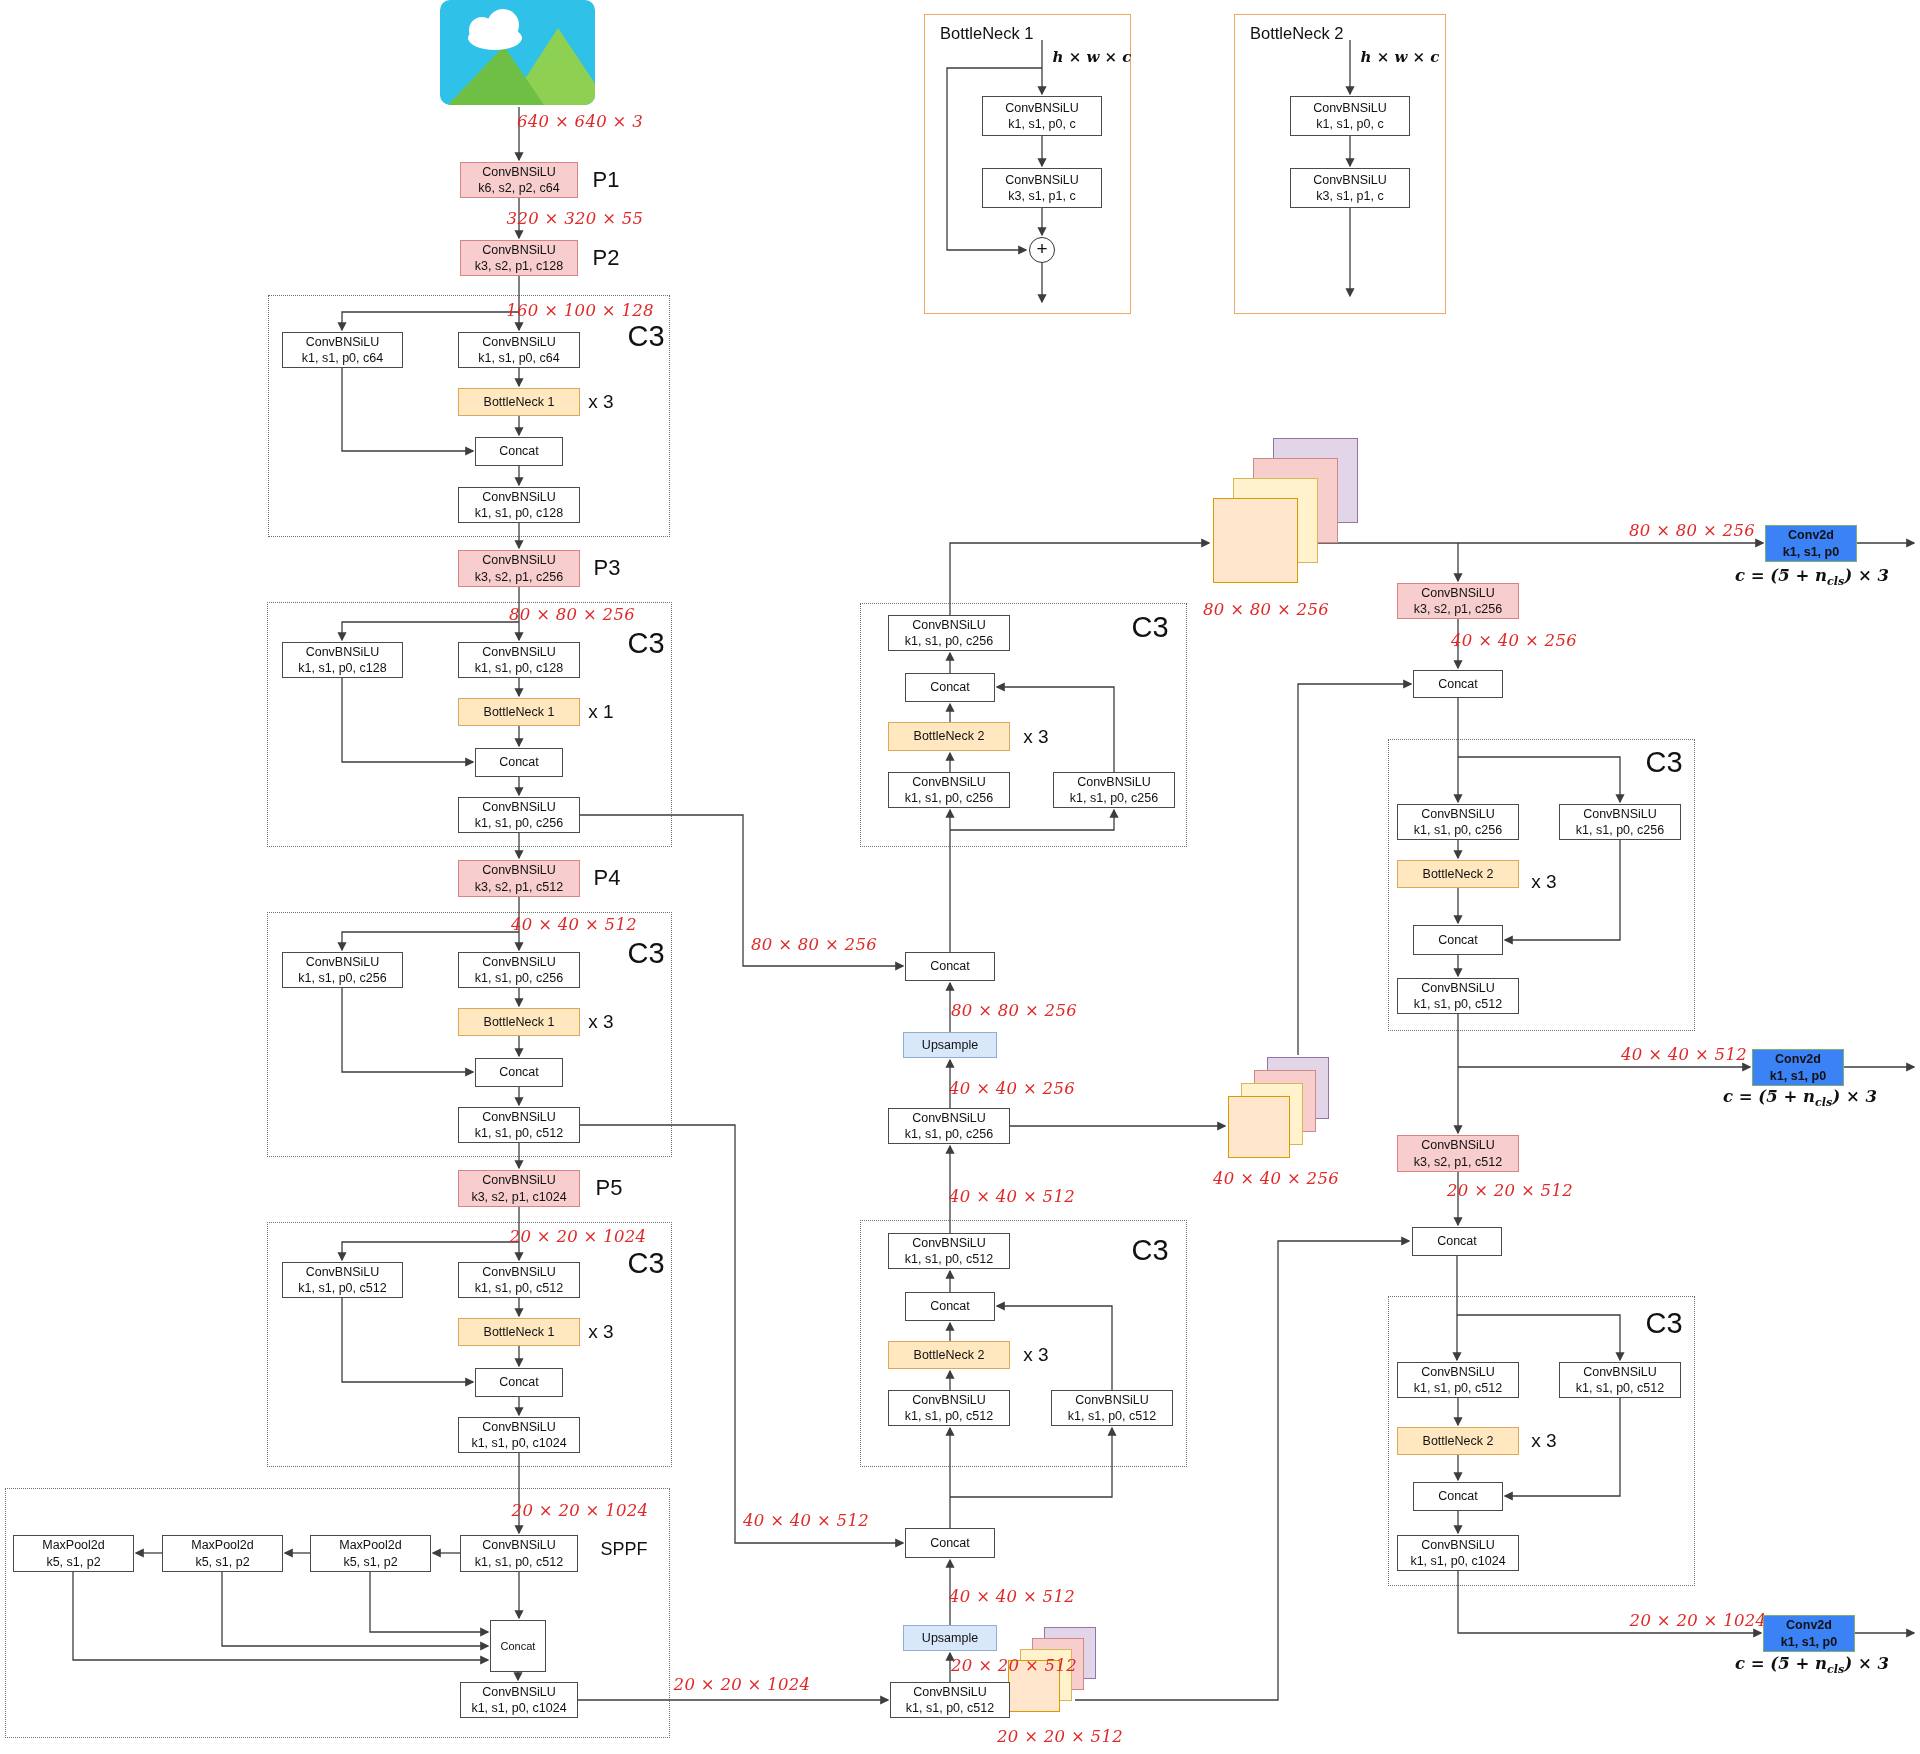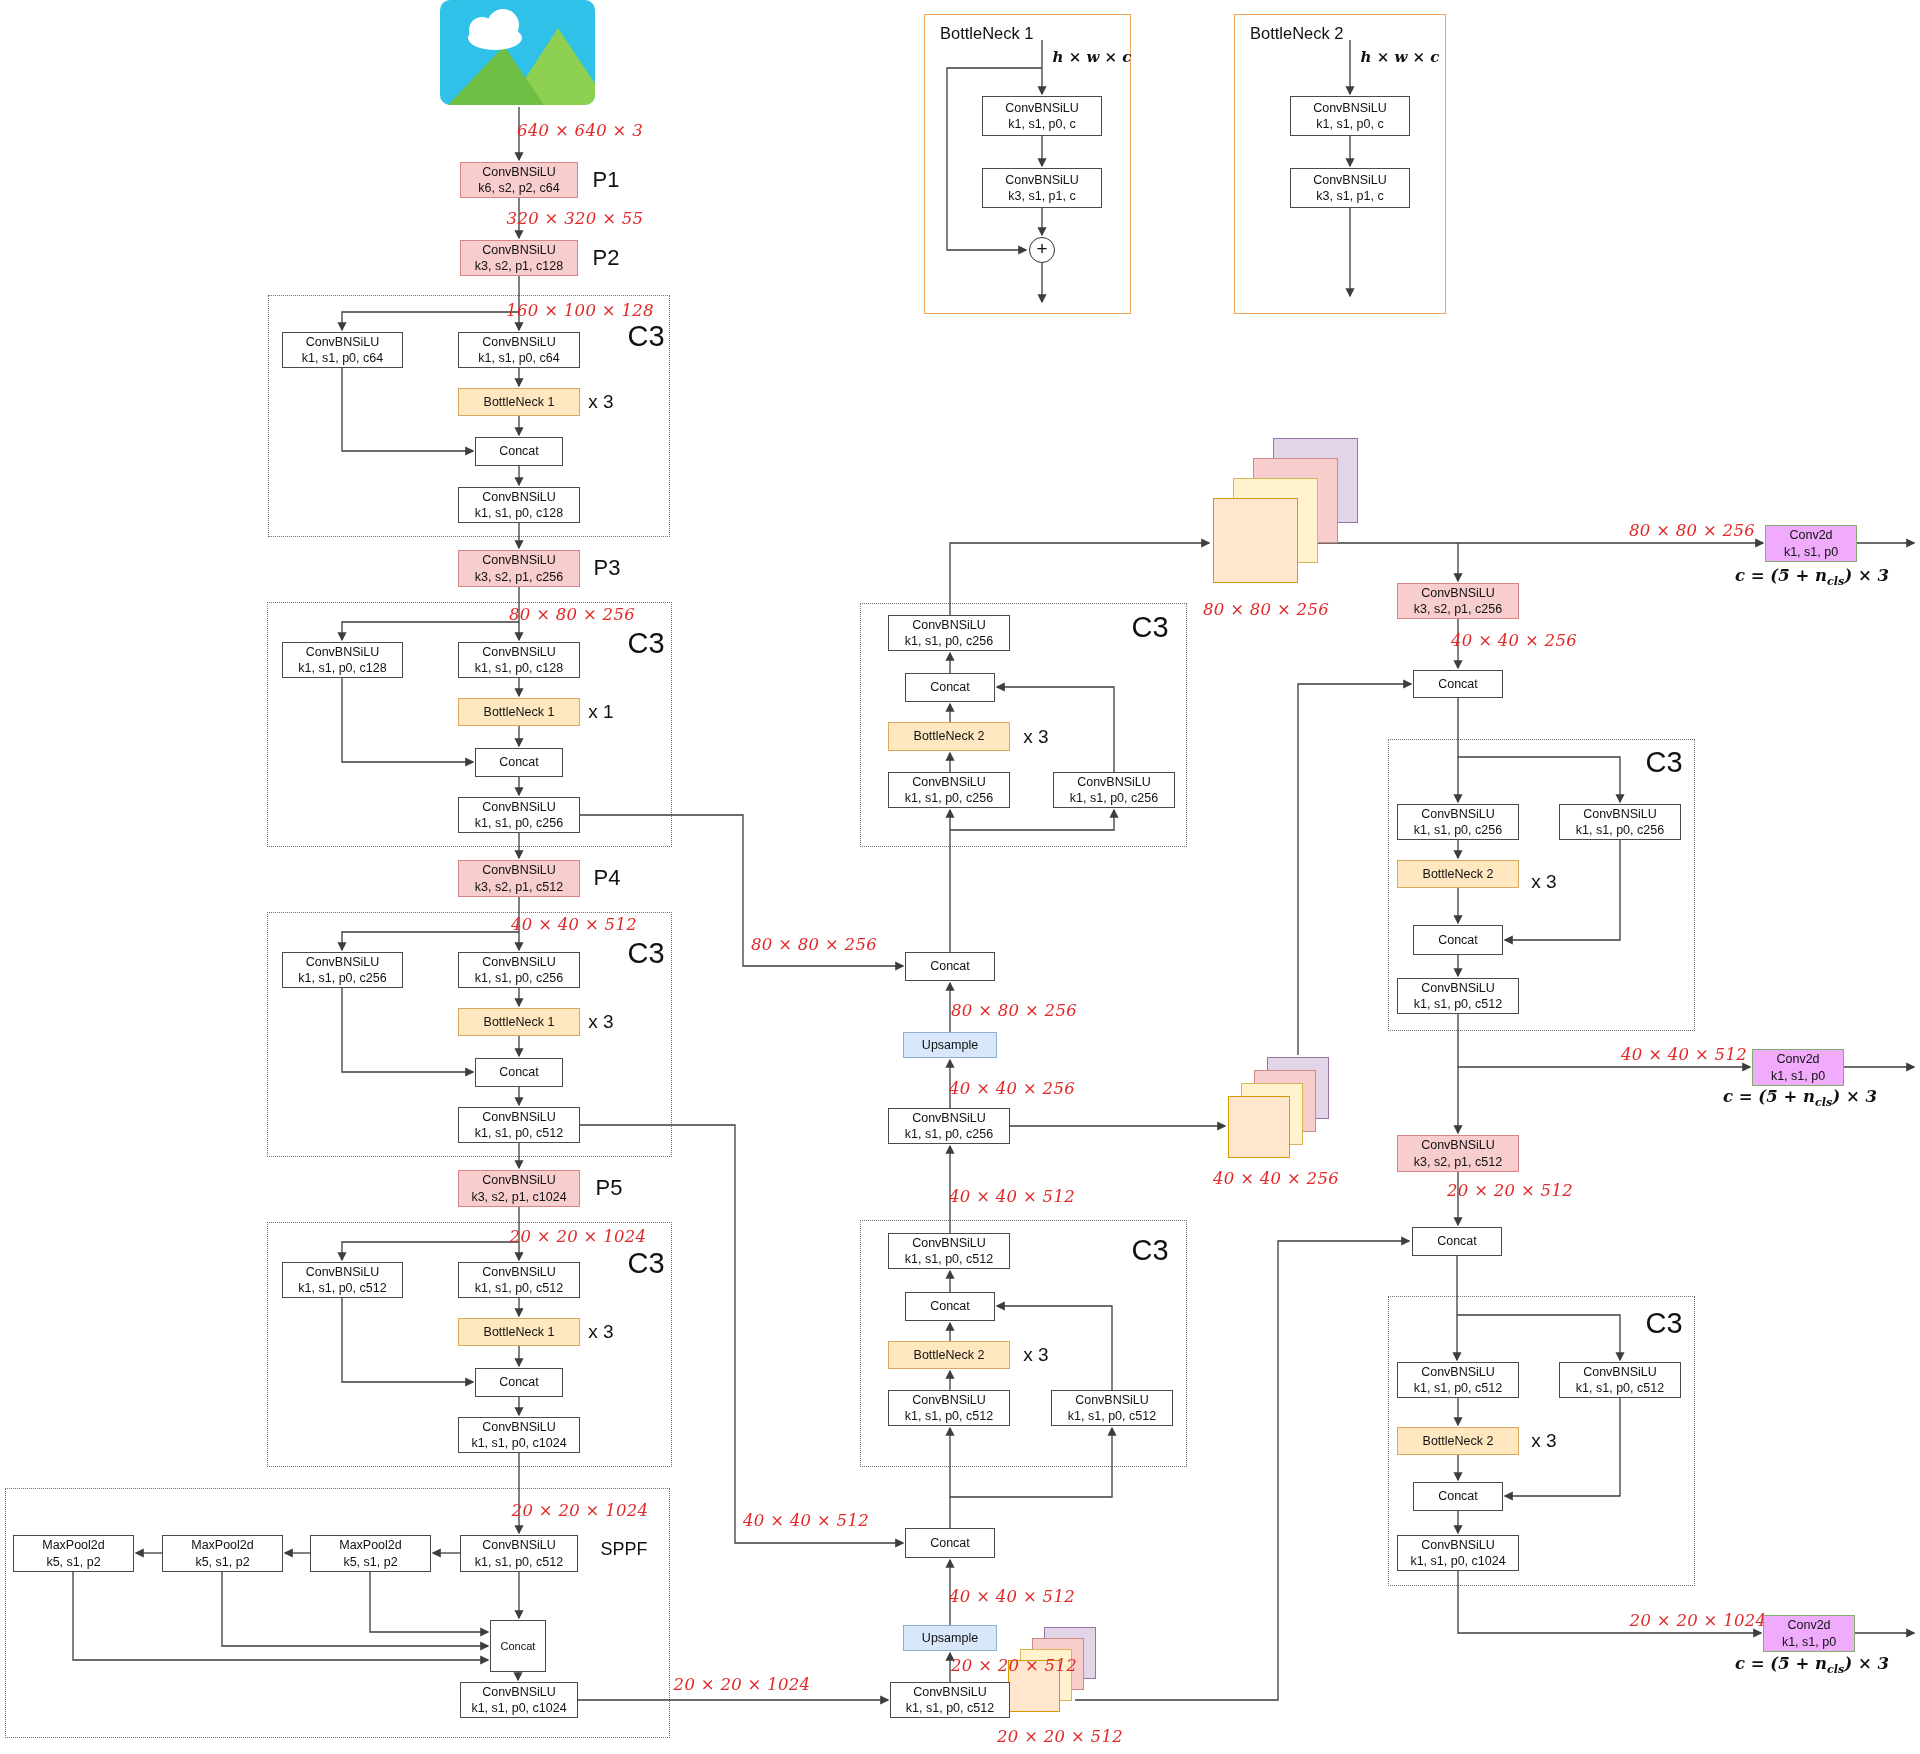--- a/index.html
+++ b/index.html
@@ -5,21 +5,21 @@
   html,body{margin:0;padding:0;background:#ffffff;}
   #canvas{position:relative;width:1920px;height:1754px;background:#ffffff;overflow:hidden;
           font-family:"Liberation Sans",sans-serif;color:#111;}
   #wires{position:absolute;left:0;top:0;z-index:1;}
   .node{position:absolute;display:flex;flex-direction:column;justify-content:center;align-items:center;
         box-sizing:border-box;z-index:3;background:#fff;border:1.4px solid #4a4a4a;
         font-size:12.5px;line-height:1.3;text-align:center;}
   .node .nline{white-space:nowrap;}
   .node.pink{background:#f8cdcd;border-color:#d98484;}
   .node.orange{background:#ffe7c0;border-color:#d9a85c;}
-  .node.green{background:#f0abfc;border-color:#7fae6d;}
+  .node.green{background:#3b82f6;border-color:#7fae6d;font-weight:bold;}
   .node.blue{background:#d8e7f9;border-color:#8fafd1;}
   .node.concat-sm{font-size:11px;}
   .node.add{border-radius:50%;border:1.5px solid #333;font-size:19px;font-weight:400;z-index:4;
             justify-content:center;padding-bottom:2px;}
   .region{position:absolute;box-sizing:border-box;z-index:0;}
   .region-dashed{border:1.6px dotted #6e6e6e;}
   .region-solid{border:1.6px solid #f0a860;background:#fff;}
   .region-label{position:absolute;z-index:2;font-size:29px;color:#111;transform:translate(-50%,-50%);white-space:nowrap;}
   .sppf-label{font-size:18px;}
   .def-title{position:absolute;z-index:2;font-size:16.5px;color:#111;white-space:nowrap;}
@@ -441,21 +441,21 @@
       <div class="nline">+</div>
     </div>
     <div class="node conv" style="left: 1290px; top: 96px; width: 120px; height: 40px;">
       <div class="nline">ConvBNSiLU</div>
       <div class="nline">k1, s1, p0, c</div>
     </div>
     <div class="node conv" style="left: 1290px; top: 168px; width: 120px; height: 40px;">
       <div class="nline">ConvBNSiLU</div>
       <div class="nline">k3, s1, p1, c</div>
     </div>
-    <div class="lbl dim" style="left: 580px; top: 130px; font-size: 16.5px;">640 × 640 × 3</div>
+    <div class="lbl dim" style="left: 580px; top: 121px; font-size: 16.5px;">640 × 640 × 3</div>
     <div class="lbl dim" style="left: 575px; top: 218px; font-size: 16.5px;">320 × 320 × 55</div>
     <div class="lbl dim" style="left: 580px; top: 310px; font-size: 16.5px;">160 × 100 × 128</div>
     <div class="lbl dim" style="left: 572px; top: 614px; font-size: 16.5px;">80 × 80 × 256</div>
     <div class="lbl dim" style="left: 574px; top: 924px; font-size: 16.5px;">40 × 40 × 512</div>
     <div class="lbl dim" style="left: 578px; top: 1236px; font-size: 16.5px;">20 × 20 × 1024</div>
     <div class="lbl dim" style="left: 580px; top: 1510px; font-size: 16.5px;">20 × 20 × 1024</div>
     <div class="lbl dim" style="left: 742px; top: 1684px; font-size: 16.5px;">20 × 20 × 1024</div>
     <div class="lbl dim" style="left: 1014px; top: 1665px; font-size: 16.5px;">20 × 20 × 512</div>
     <div class="lbl dim" style="left: 1012px; top: 1596px; font-size: 16.5px;">40 × 40 × 512</div>
     <div class="lbl dim" style="left: 806px; top: 1520px; font-size: 16.5px;">40 × 40 × 512</div>

